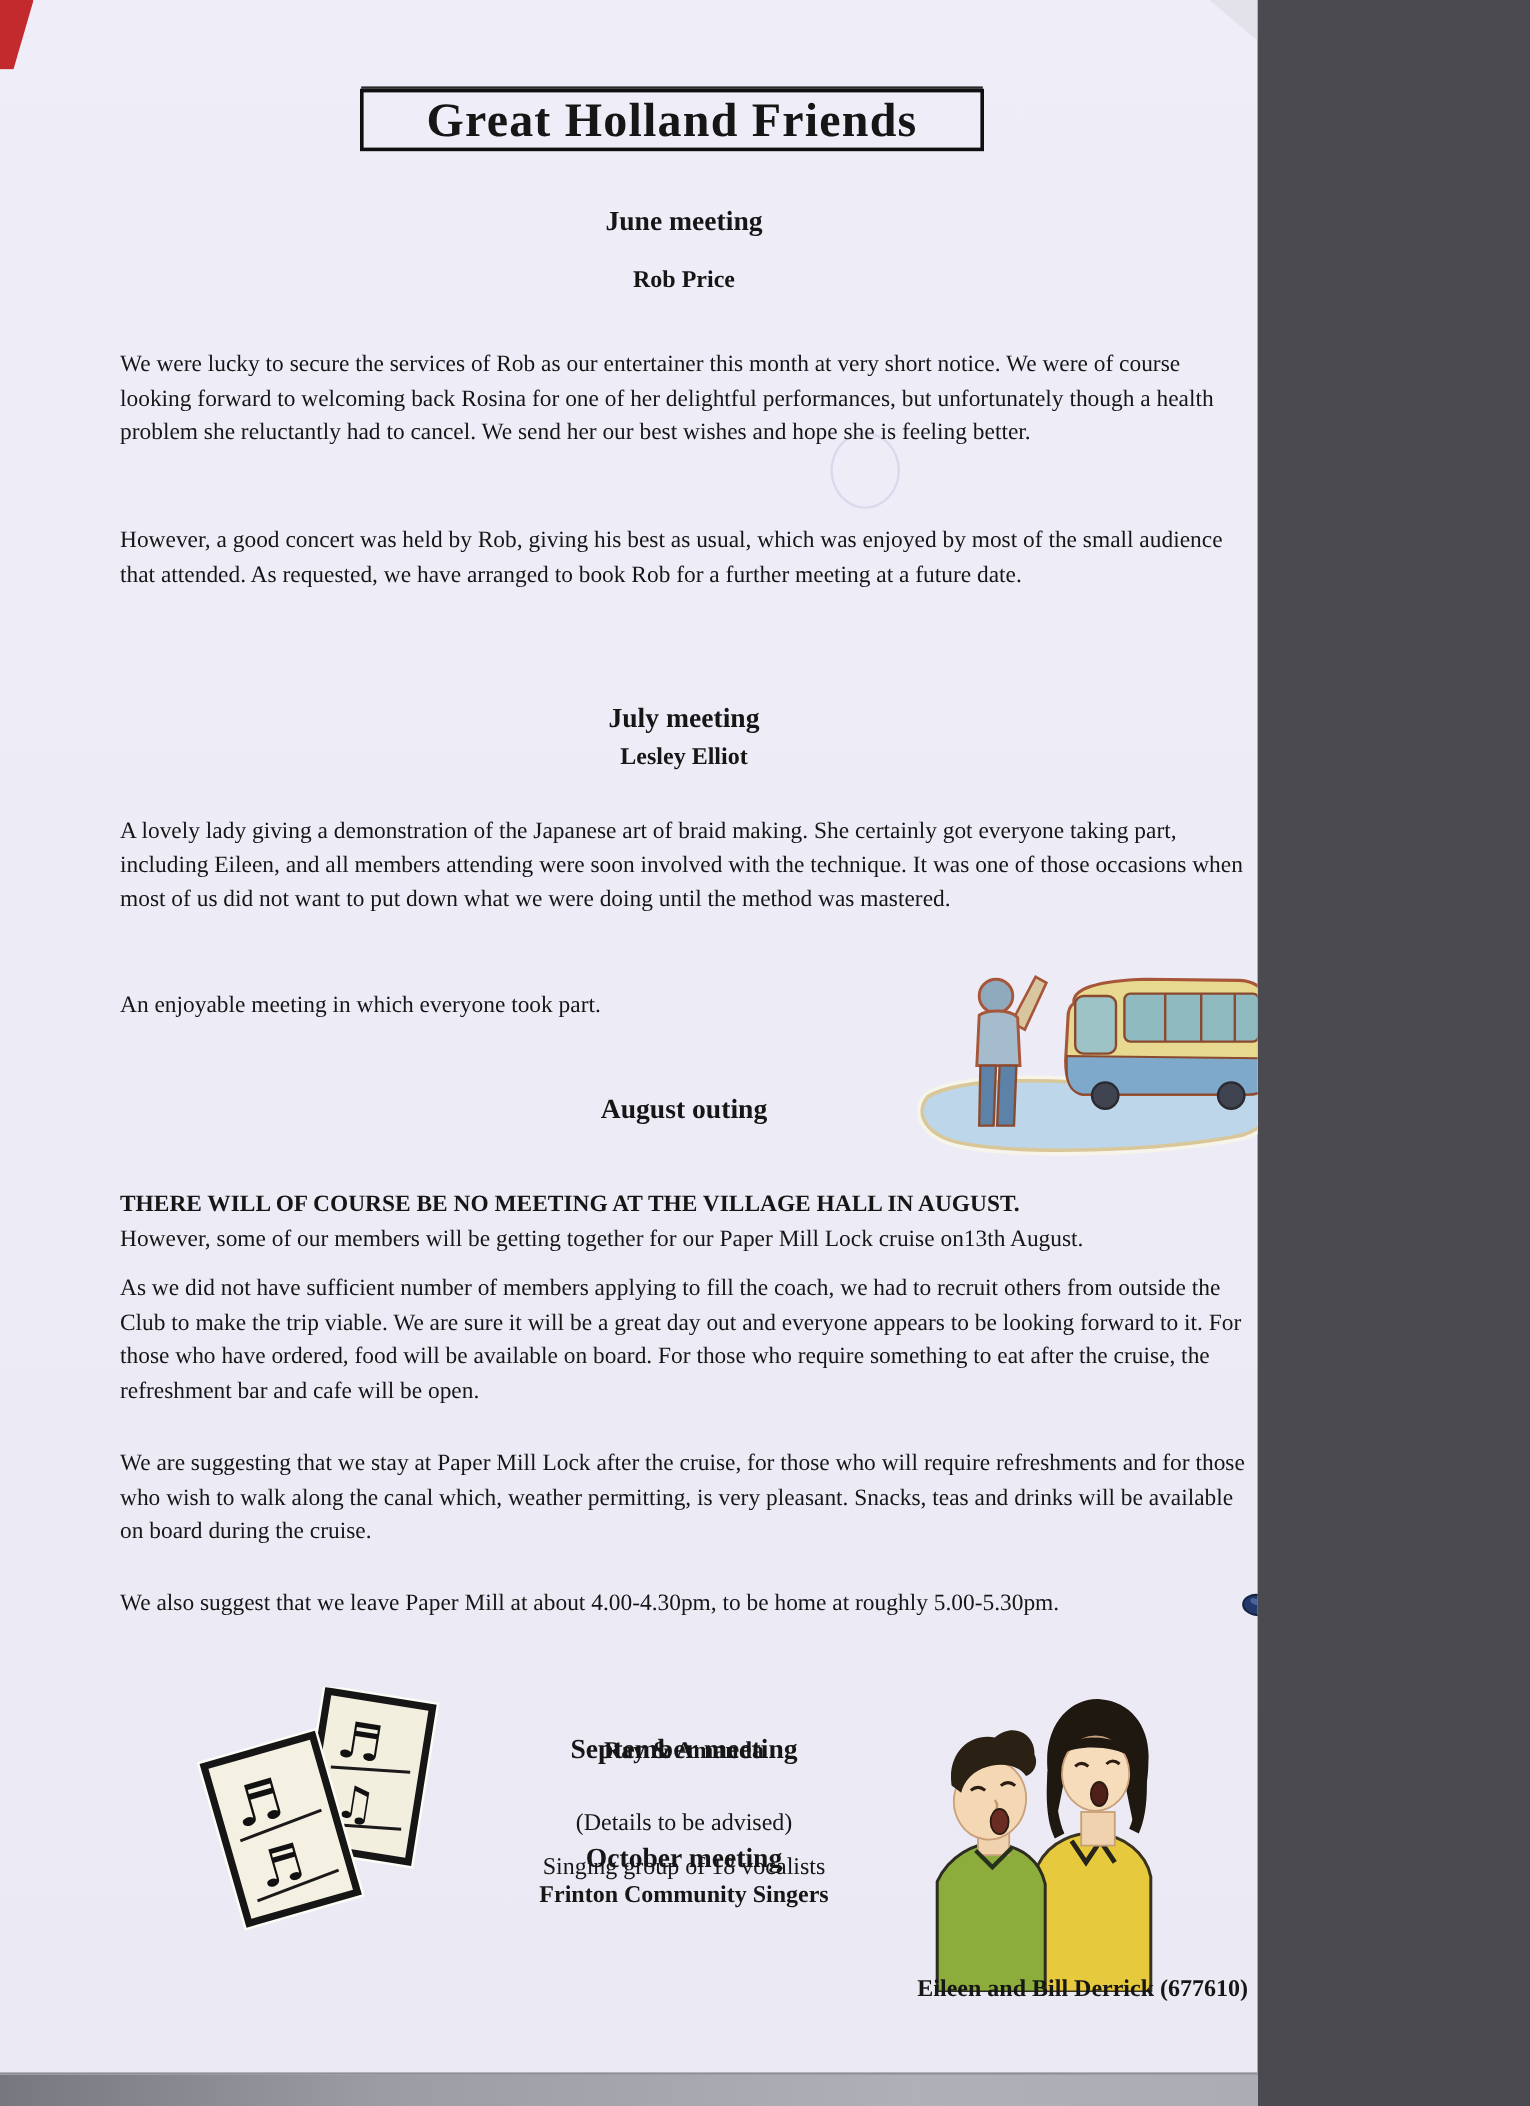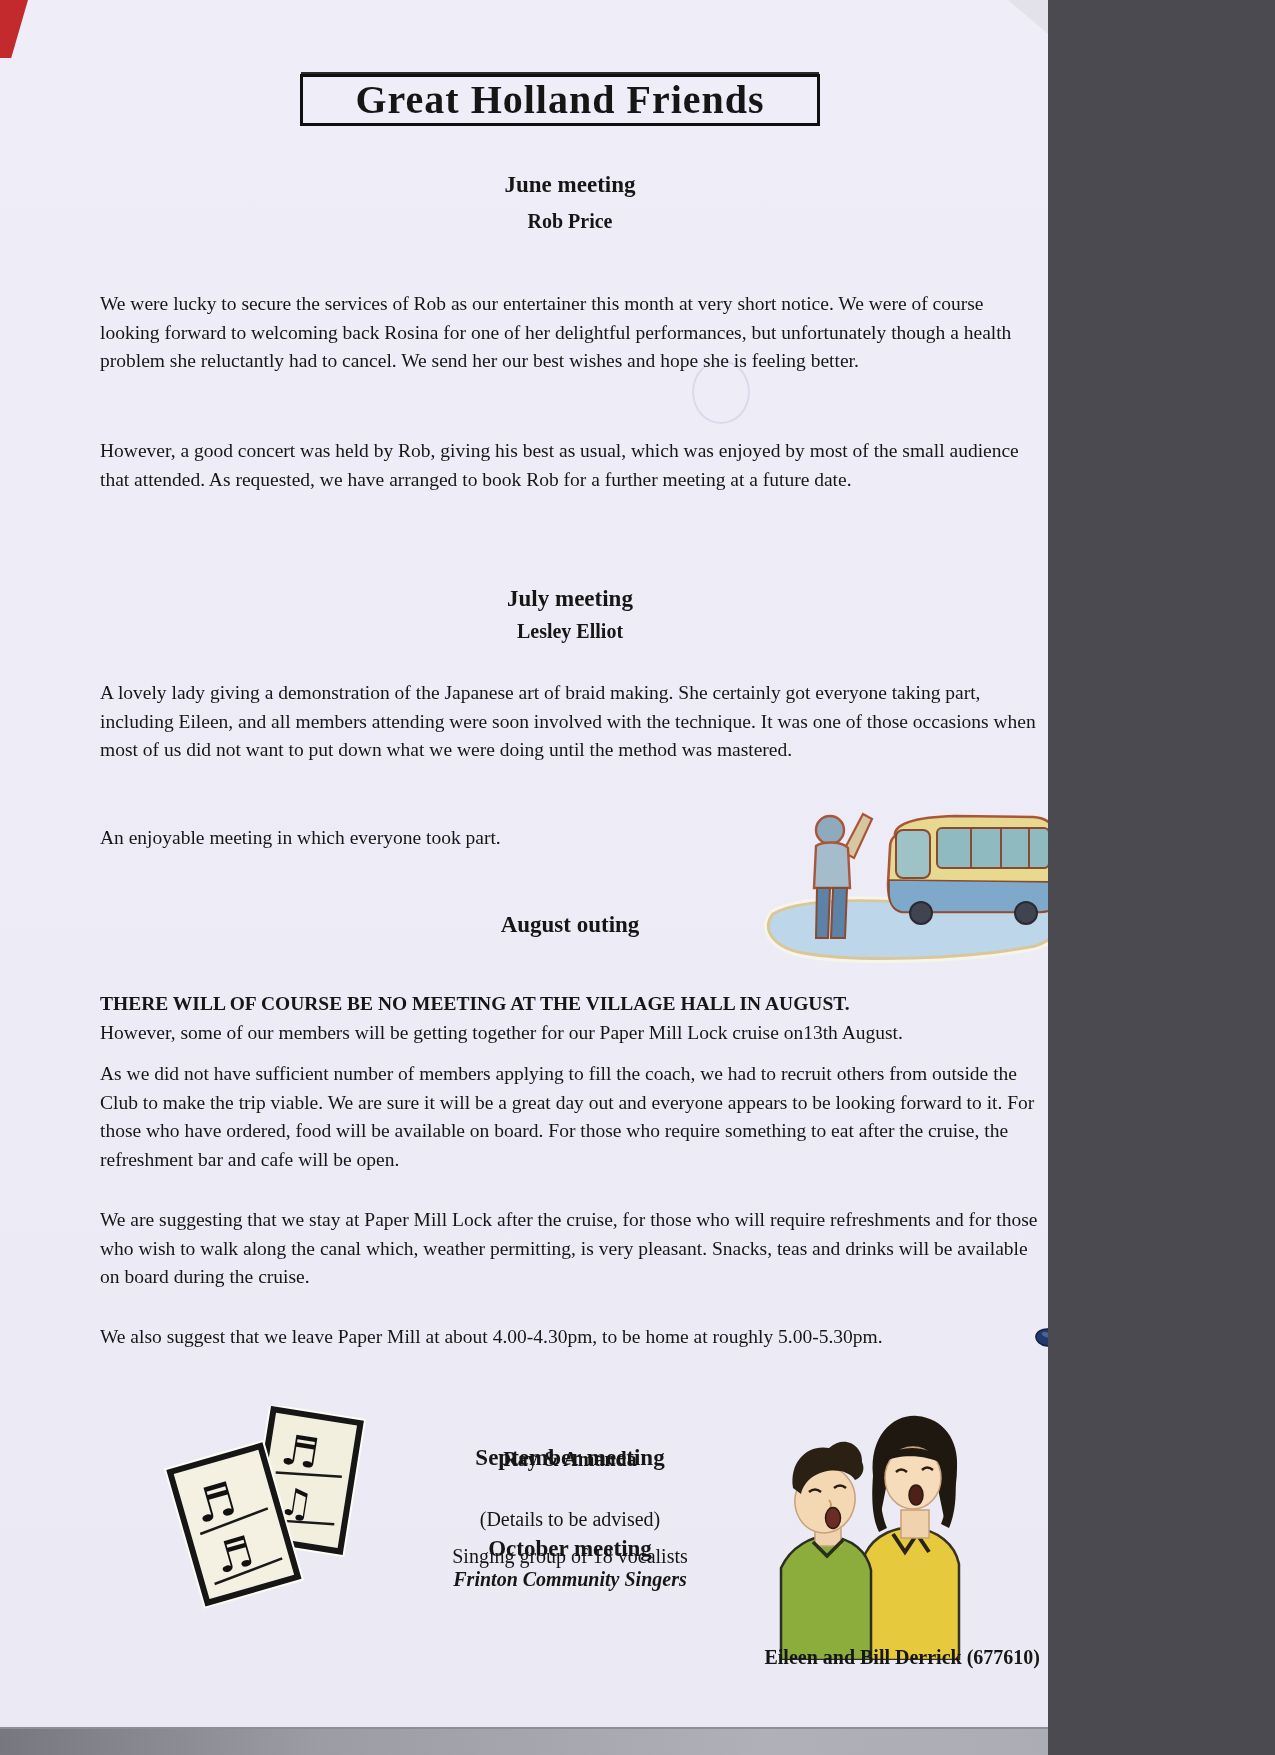--- a/index.html
+++ b/index.html
@@ -37,21 +37,21 @@
 <div class="page">
 
   <div class="red-corner"></div>
   <div class="corner-shade"></div>
   <div class="scan-circle"></div>
   <div class="bottom-strip"></div>
 
   <div class="title-box">Great Holland Friends</div>
 
   <div class="h1" style="top:172px;">June meeting</div>
-  <div class="h2" style="top:210px;">Rob Price</div>
+  <div class="h2" style="top:222px;">Rob Price</div>
   <div class="para" style="top:437px;">However, a good concert was held by Rob, giving his best as usual, which was enjoyed by most of the small audience that attended.  As requested, we have arranged to book Rob for a further meeting at a future date.</div>
   <div class="para" style="top:290px;">We were lucky to secure the services of Rob as our entertainer this month at very short notice.  We were of course looking forward to welcoming back Rosina for one of her delightful performances, but unfortunately though a health problem she reluctantly had to cancel.  We send her our best wishes and hope she is feeling better.</div>
 
   <div class="h1" style="top:586px;">July meeting</div>
   <div class="h2" style="top:620px;">Lesley Elliot</div>
   <div class="para" style="top:679px;">A lovely lady giving a demonstration of the Japanese art of braid making.  She certainly got everyone taking part, including Eileen, and all members attending were soon involved with the technique.  It was one of those occasions when most of us did not want to put down what we were doing until the method was mastered.</div>
   <div class="para" style="top:824px;">An enjoyable meeting in which everyone took part.</div>
 
   <div class="art" style="left:763px;top:798px;width:302px;height:170px;">
     <svg width="302" height="170" viewBox="0 0 302 170">
@@ -118,21 +118,21 @@
         <line x1="50" y1="166" x2="122" y2="160" stroke="#1a1a1a" stroke-width="2.5"></line>
       </g>
     </svg>
   </div>
 
   <div class="h1" style="top:1413px;margin-top:32px;">September meeting</div>
   <div class="h2" style="top:1448px;">Ray &amp; Amanda</div>
   <div class="hnote" style="top:1508px;">(Details to be advised)</div>
 
   <div class="h1" style="top:1536px;">October meeting</div>
-  <div class="h2" style="top:1568px;font-style:italic;">Frinton Community Singers</div>
+  <div class="h2" style="top:1568px;">Frinton Community Singers</div>
   <div class="hnote" style="top:1545px;">Singing group of 18 vocalists</div>
 
   <div class="art" style="left:765px;top:1402px;width:198px;height:258px;">
     <svg width="198" height="258" viewBox="0 0 198 258">
 
       <g>
         <path d="M100,258 L100,152 C110,132 132,124 150,126 C172,128 190,142 194,162 L194,258 Z" fill="#e6c93c" stroke="#3a3220" stroke-width="2.5"></path>
         <path d="M128,132 L140,150 L152,132 L164,150" fill="none" stroke="#26231a" stroke-width="4"></path>
         <rect x="136" y="108" width="28" height="28" fill="#f0d2ae" stroke="#c7a078" stroke-width="1.5"></rect>
         <path d="M108,74 C104,32 130,12 152,14 C178,16 194,38 192,66 C192,88 186,104 179,116 L172,82 C152,60 128,64 121,86 L115,116 C109,100 108,86 108,74 Z" fill="#1f1810"></path>

